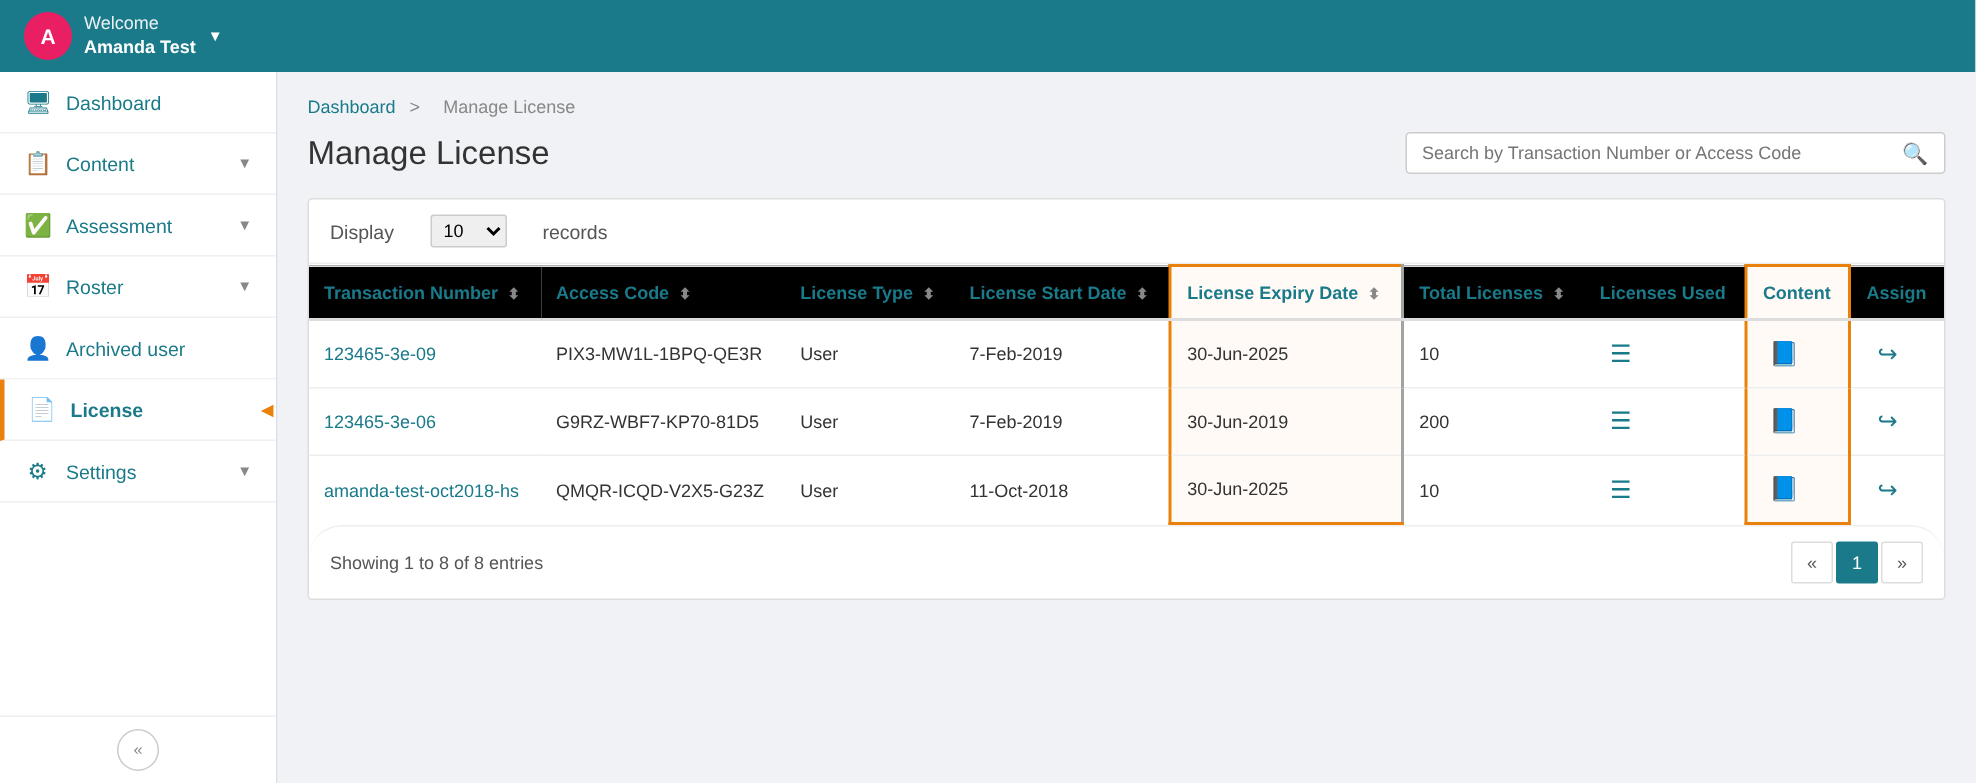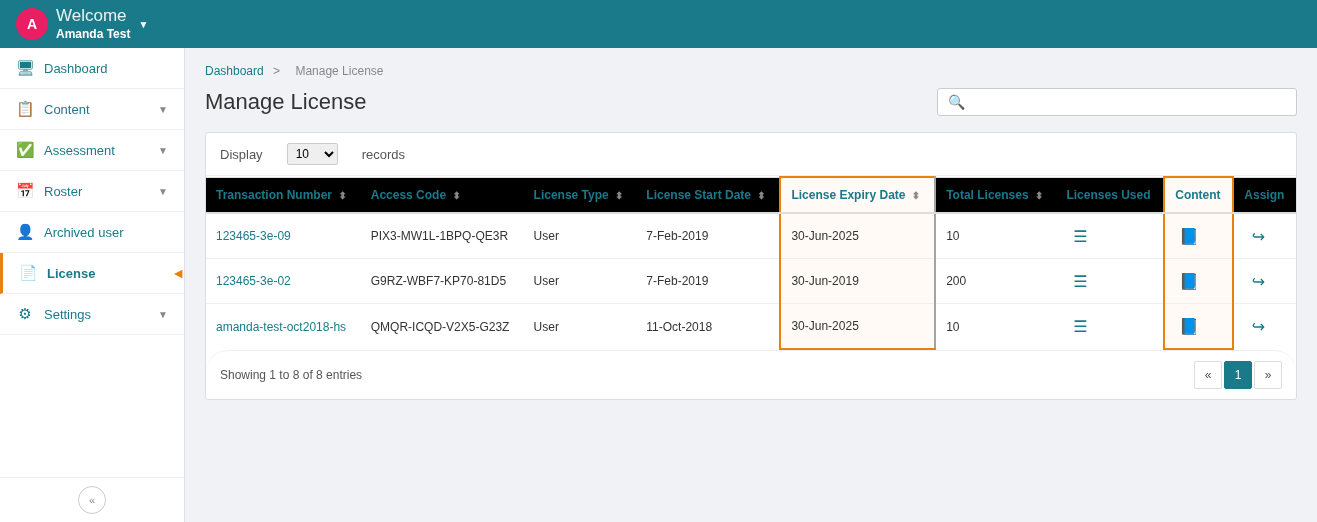--- a/index.html
+++ b/index.html
@@ -30,21 +30,21 @@
       gap: 8px;
     }
     .user-avatar {
       width: 32px; height: 32px;
       background: #e91e63;
       border-radius: 50%;
       display: flex; align-items: center; justify-content: center;
       color: white; font-weight: bold; font-size: 14px;
     }
     .user-info { font-size: 12px; line-height: 1.3; }
-    .user-info .welcome { font-size: 17px; opacity: 0.9; }
+    .user-info .welcome { font-size: 12px; opacity: 0.9; }
     .user-info .name { font-weight: bold; }
     .dropdown-arrow { color: white; font-size: 10px; }
 
     
     .layout {
       display: flex;
       flex: 1;
       overflow: hidden;
     }
 
@@ -287,20 +287,21 @@
   <div class="main">
     <div class="breadcrumb">
       <a>Dashboard</a>
       <span>&gt;</span>
       <span>Manage License</span>
     </div>
 
     <div class="page-header">
       <h1 class="page-title">Manage License</h1>
       <div class="search-box">
+        <input type="text" placeholder="Search by Transaction Number or Access Code" style="">
         <span class="search-icon">🔍</span>
       </div>
     </div>
 
     <div class="table-container">
       <div class="display-row">
         <span>Display</span>
         <select>
           <option>10</option>
           <option>25</option>
@@ -348,21 +349,21 @@
         <span class="action-icon icon-list">☰</span>
       </td>
       <td class="col-content">
         <span class="action-icon icon-book">📘</span>
       </td>
       <td>
         <span class="action-icon icon-share">↪</span>
       </td>
     </tr>
             <tr>
-      <td class="transaction">123465-3e-02</td>
+      <td class="transaction">123465-3e-06</td>
       <td>G9RZ-WBF7-KP70-81D5</td>
       <td>User</td>
       <td>7-Feb-2019</td>
       <td class="col-expiry">30-Jun-2019</td>
       <td>200</td>
       <td>
         <span class="action-icon icon-list">☰</span>
       </td>
       <td class="col-content">
         <span class="action-icon icon-book">📘</span>

